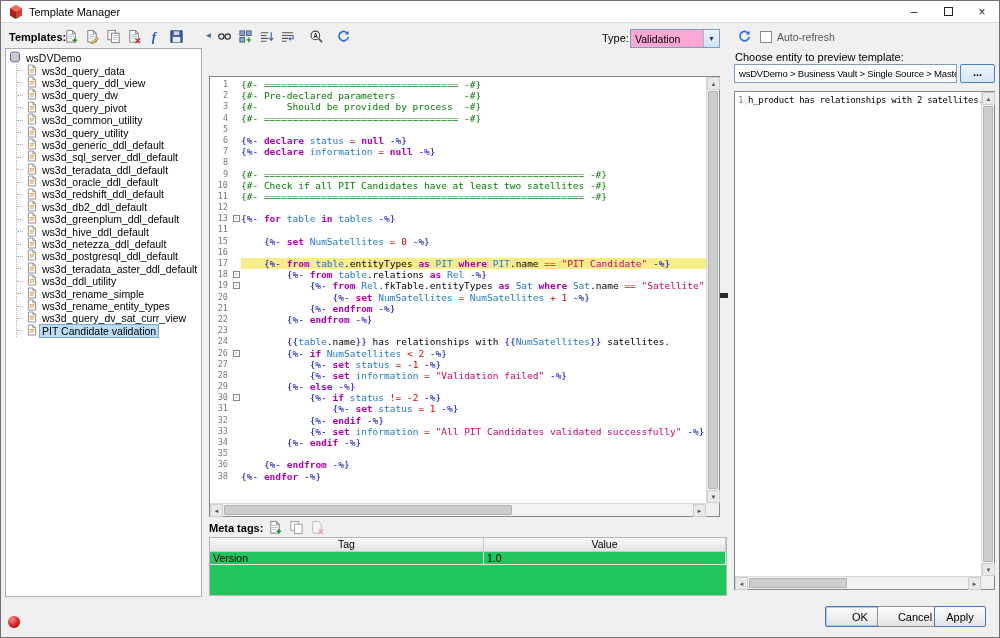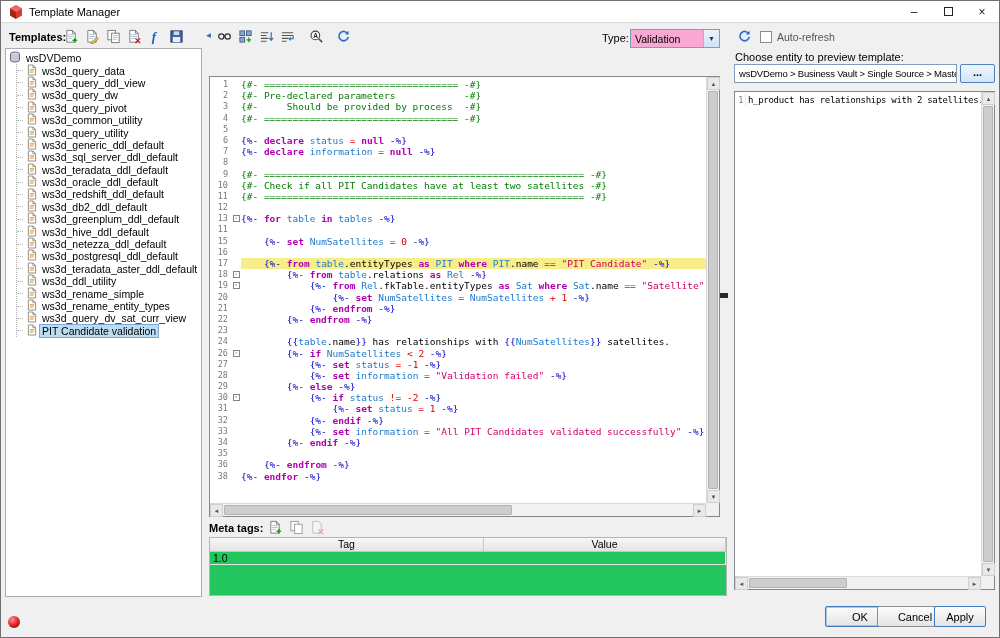--- a/index.html
+++ b/index.html
@@ -485,20 +485,21 @@
         <path d="M9 10l5 5M14 10l-5 5" stroke="#e0a7a7" stroke-width="1.5"></path>
       </svg>
     </span>
   </span>
 <div id="meta-table">
     <div class="mt-header">
       <span class="cell c1">Tag</span>
       <span class="cell c2">Value</span>
     </div>
     <div class="mt-row">
+      <span class="cell c1">Version</span>
       <span class="cell c2">1.0</span>
     </div>
   </div>
 
 <span id="preview-refresh" class="toolbar">
     <span class="tbtn">
       <svg width="15" height="15" viewBox="0 0 16 16" xmlns="http://www.w3.org/2000/svg">
         <path d="M12.6 5.3A5 5 0 1 0 13.1 8.4" fill="none" stroke="#2a6fd6" stroke-width="1.8"></path>
         <path d="M13.4 1.8v4h-4z" fill="#2a6fd6"></path>
       </svg>

